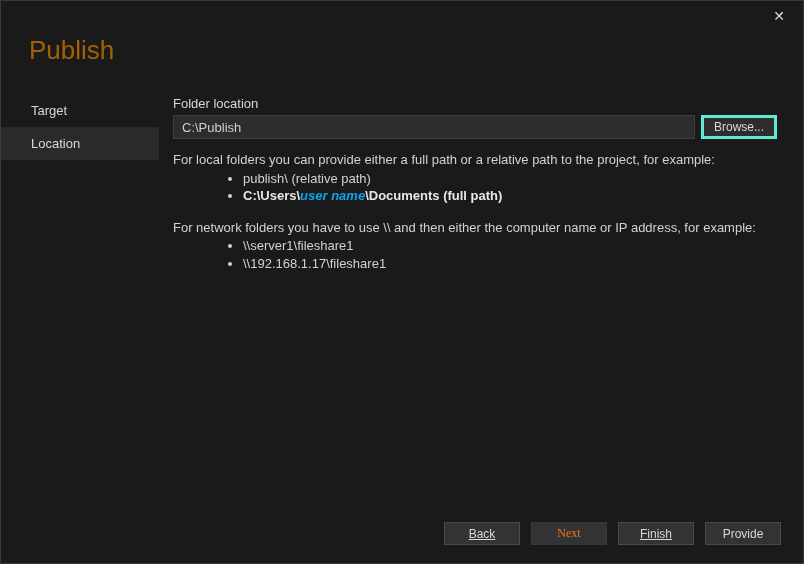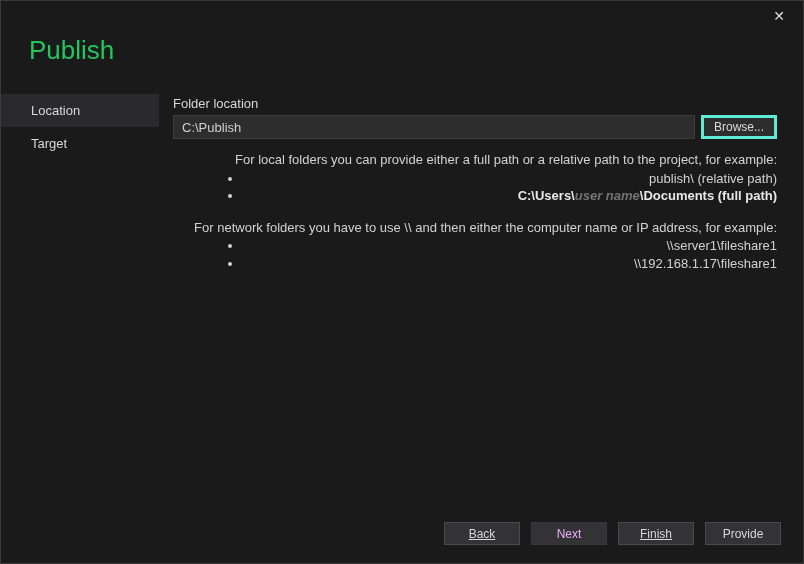--- a/index.html
+++ b/index.html
@@ -18,21 +18,21 @@
     }
     .close-x {
       color: #dcdcdc; font-size: 14px;
       padding: 4px 8px; cursor: pointer;
       font-family: Arial, sans-serif;
     }
     .header {
       padding: 34px 28px 0 28px;
     }
     .header h1 {
-      font-size: 26px; font-weight: 300; color: #22c55e;
+      font-size: 26px; font-weight: 300; color: #a16207;
       margin-bottom: 8px;
     }
     .header .subtitle {
       font-size: 14px; color: #a8a8a8; font-weight: 300;
     }
     .body {
       display: flex; margin-top: 28px;
     }
     .nav {
       width: 158px; flex-shrink: 0;
@@ -67,64 +67,65 @@
     .browse-btn {
       width: 76px; height: 24px;
       background: #2d2d2d;
       color: #d8d8d8;
       border: 3px solid #5eead4;
       font-size: 12px;
       cursor: pointer;
       font-family: inherit;
     }
     .help {
-      font-size: 13px; color: #d2d2d2; line-height: 1.35; text-align: right;
+      font-size: 13px; color: #d2d2d2; line-height: 1.35;
     }
     .help ul {
       padding-left: 70px; margin-top: 1px; margin-bottom: 14px;
     }
     .help li { margin: 0; }
     .help .bold { font-weight: 600; color: #e8e8e8; }
-    .help .ital { font-style: italic; font-weight: 600; color: #737373; }
+    .help .ital { font-style: italic; font-weight: 600; color: #0ea5e9; }
     .footer {
       position: absolute; bottom: 0; left: 0; right: 0;
       padding: 12px 22px 18px 24px;
       display: flex; justify-content: flex-end; gap: 11px;
     }
     .footer button {
       width: 76px; height: 23px;
       background: #333335;
       color: #d8d8d8;
       border: 1px solid #4a4a4a;
       font-size: 12px;
       cursor: pointer;
       font-family: inherit;
     }
     .footer button:disabled {
-      color: #f0abfc;
+      color: #f97316;
       border-color: #383838;
       cursor: default;
+      font-family: Liberation Serif, serif;
     }
     .footer button .ul { text-decoration: underline; }
   </style>
 </head>
 <body>
 
 <div class="titlebar">
   <span class="close-x">✕</span>
 </div>
 
 <div class="header">
   <h1>Publish</h1>
 </div>
 
 <div class="body">
   <div class="nav">
+    <div class="nav-item">Target</div>
     <div class="nav-item selected">Location</div>
-    <div class="nav-item">Target</div>
   </div>
 
   <div class="content">
     <span class="label">Folder location</span>
     <div class="row">
       <input class="path-input" type="text" value="C:\Publish" style="">
       <button class="browse-btn">Browse...</button>
     </div>
 
     <div class="help">

